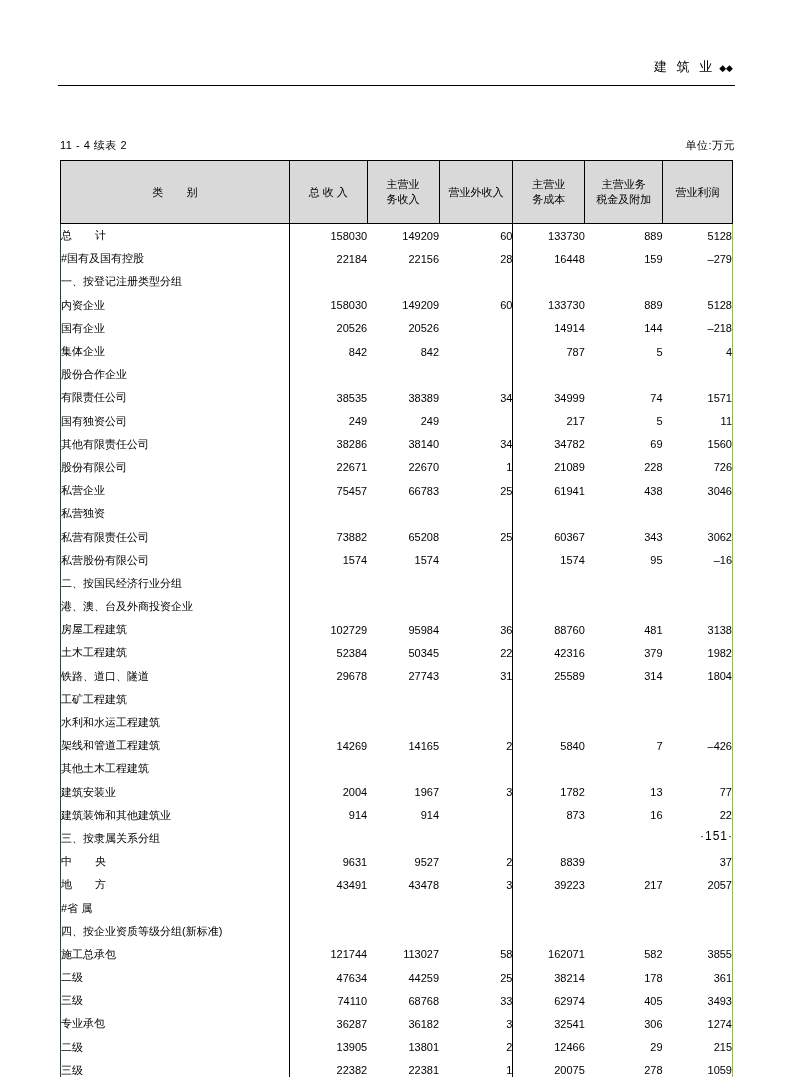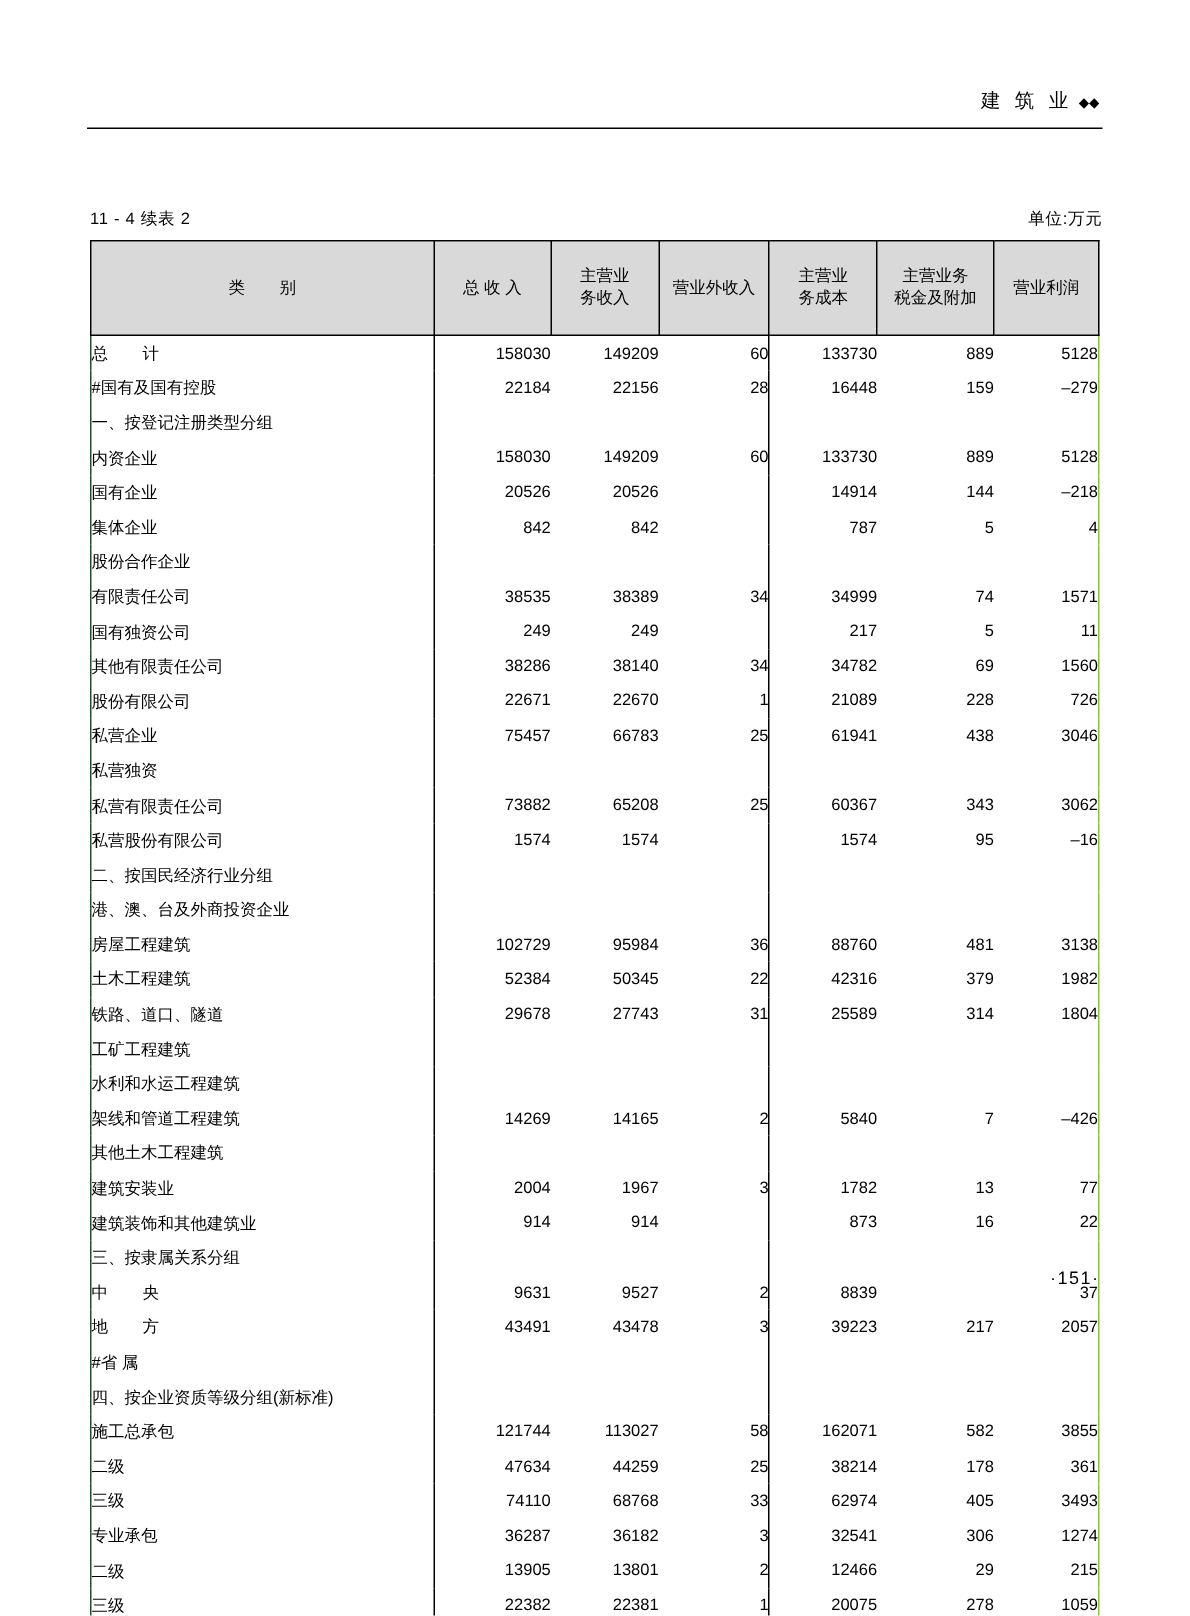--- a/index.html
+++ b/index.html
@@ -122,21 +122,21 @@
   }
   .ind0 { padding-left: 6px; }
   .ind1 { padding-left: 18px; }
   .ind2 { padding-left: 34px; }
   .ind3 { padding-left: 50px; }
   .ind4 { padding-left: 64px; }
   .sp2 { letter-spacing: 10px; }
   
   .footer {
     position: absolute;
-    bottom: 20px;
+    bottom: 36px;
     right: 60px;
     font-size: 12px;
     letter-spacing: 1px;
   }
 </style>
 </head>
 <body>
 
 <div class="page">
 

